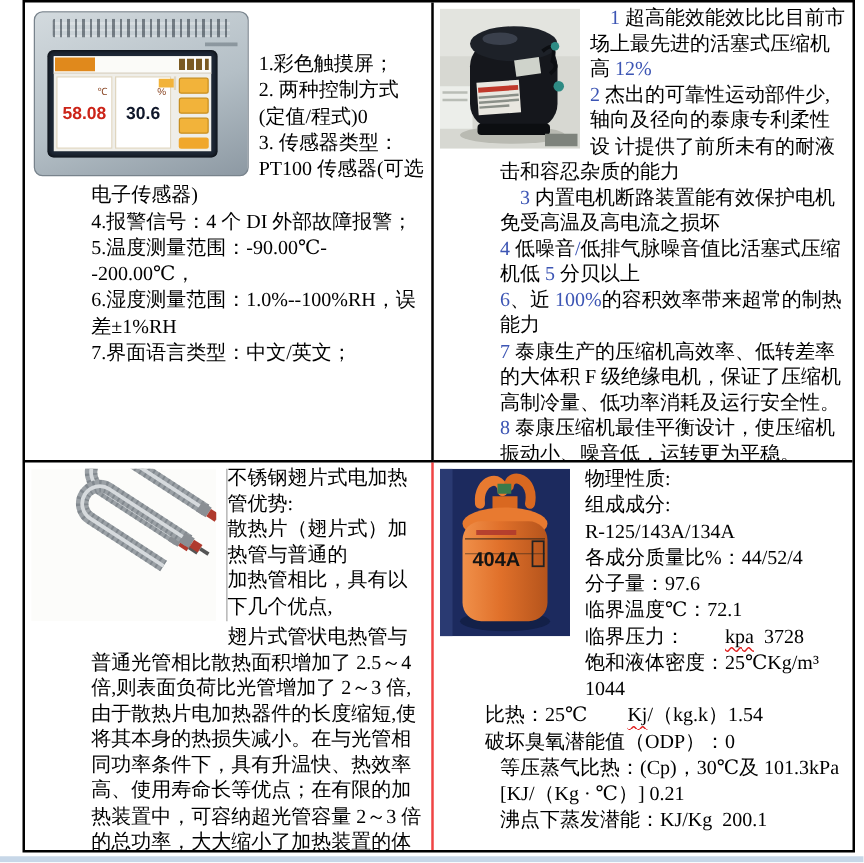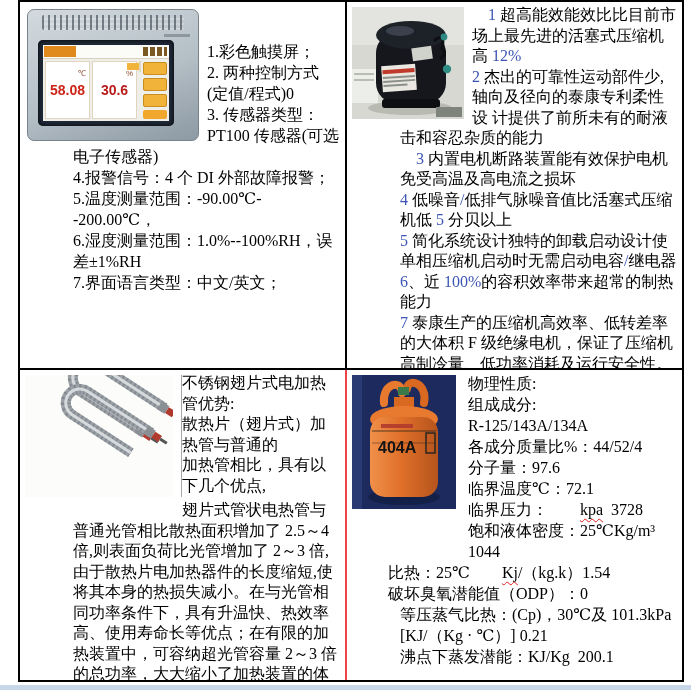--- a/index.html
+++ b/index.html
@@ -27,21 +27,21 @@
   .scr{position:absolute;inset:5px;background:#efeee9;display:flex;flex-direction:column;}
   .scr-top{height:13px;background:#fbfbf8;border-bottom:1px solid #d8d0c0;display:flex;}
   .scr-tab{width:32px;background:#e0891c;margin:1px;}
   .scr-title{flex:1;}
   .scr-tbtns{width:24px;margin:2px;background:repeating-linear-gradient(90deg,#7a5a22 0 5px,#fbfbf8 5px 7px);}
   .scr-main{flex:1;display:flex;gap:2px;padding:2px;}
   .scr-left{flex:1;display:flex;gap:2px;}
   .scr-valbox{flex:1;background:#fff;border:1px solid #e0d6c0;position:relative;
         display:flex;align-items:center;justify-content:center;}
   .scr-val{font-family:"Liberation Sans","DejaVu Sans",sans-serif;font-weight:bold;font-size:14px;}
-  .v-red{color:#cc2418;} .v-dark{color:#b91c1c;}
+  .v-red{color:#cc2418;} .v-dark{color:#0f172a;}
   .scr-unit{position:absolute;right:3px;top:1px;font-size:8px;color:#884422;
         font-family:"Liberation Sans",sans-serif;}
   .scr-status{height:9px;background:#fff;border:1px solid #e0d6c0;position:relative;}
   .scr-status i{position:absolute;right:1px;top:1px;bottom:1px;width:12px;background:#f2b33a;}
   .scr-side{width:24px;display:flex;flex-direction:column;gap:3px;padding-top:1px;}
   .scr-btn{height:11px;background:#f2b33a;border:1px solid #c88e1e;border-radius:2px;display:block;}
   .scr-fill{flex:1;background:#f0a72c;border-radius:2px;}
   .tl-l1{margin-top:36px;}
 
   
@@ -135,21 +135,20 @@
           <rect x="31" y="73" width="32" height="2" fill="#8a8f88" transform="rotate(-4 47 71)"></rect>
           <rect x="31" y="77" width="24" height="2" fill="#8a8f88" transform="rotate(-4 47 71)"></rect>
           <rect x="30" y="92" width="58" height="9" rx="3" fill="#0c0e11"></rect>
           <rect x="84" y="100" width="26" height="10" fill="#7e837c"></rect>
         </svg>
       </div>
       <p class="para">　<span class="latin">1</span> 超高能效能效比比目前市场上最先进的活塞式压缩机高 <span class="latin">12%</span></p>
       <p class="para"><span class="latin">2</span> 杰出的可靠性运动部件少,轴向及径向的泰康专利柔性设 计提供了前所未有的耐液击和容忍杂质的能力</p>
       <p class="para">　<span class="latin">3</span> 内置电机断路装置能有效保护电机免受高温及高电流之损坏</p>
       <p class="para"><span class="latin">4</span> 低噪音<span class="latin">/</span>低排气脉噪音值比活塞式压缩机低 <span class="latin">5</span> 分贝以上</p>
-      <p class="para"><span class="latin">5</span> 简化系统设计独特的卸载启动设计使单相压缩机启动时无需启动电容<span class="latin">/</span>继电器</p>
       <p class="para"><span class="latin">6</span>、近 <span class="latin">100%</span>的容积效率带来超常的制热能力</p>
       <p class="para"><span class="latin">7</span> 泰康生产的压缩机高效率、低转差率的大体积 F 级绝缘电机，保证了压缩机高制冷量、低功率消耗及运行安全性。</p>
       <p class="para"><span class="latin">8</span> 泰康压缩机最佳平衡设计，使压缩机振动小、噪音低，运转更为平稳。</p>
     </div>
 
     <div class="cell c-bl">
       <div class="bl-img">
         <svg viewBox="0 0 148 122" width="148" height="122">
           <rect x="0" y="0" width="148" height="122" fill="#fcfcfa"></rect>
           <g transform="translate(6,-20) rotate(33 60 60)">

